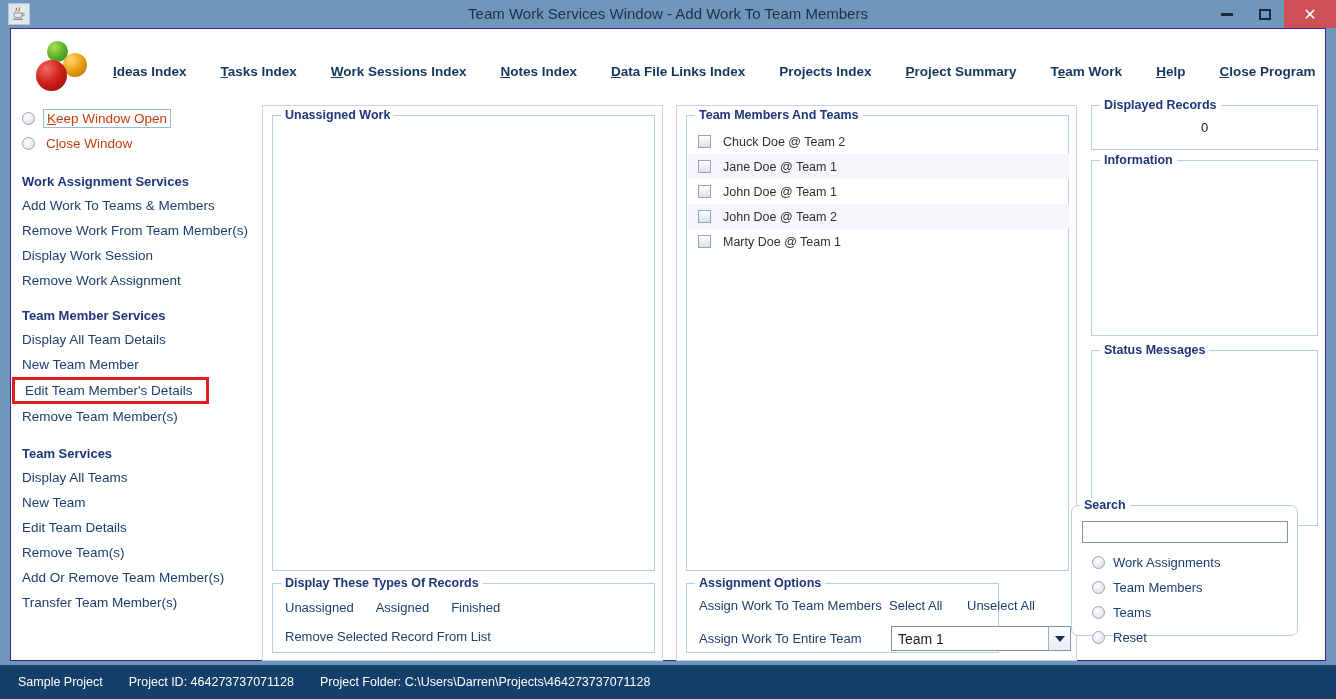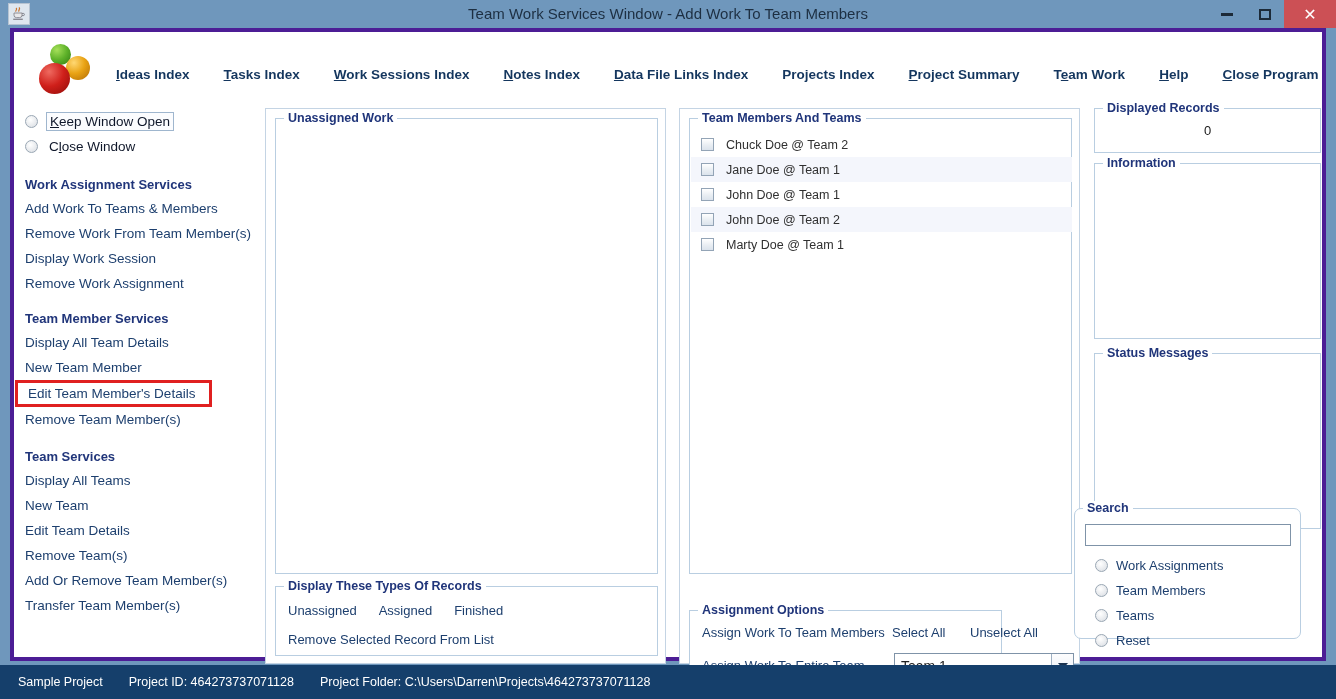--- a/index.html
+++ b/index.html
@@ -57,21 +57,21 @@
     font-size: 16px;
   }
   .minus { width: 12px; height: 3px; background: #1c2a38; }
   .maxsq { width: 12px; height: 11px; border: 2px solid #1c2a38; }
 
   
   .client {
     position: absolute; left: 10px; top: 28px;
     width: 1316px; height: 633px;
     background: #ffffff;
-    border: 4px solid #4c1d95;
+    border: 1px solid #4c1d95;
   }
 
   
   .logo {
     position: absolute; left: 32px; top: 38px;
     width: 70px; height: 58px;
   }
   .ball { position: absolute; border-radius: 50%; }
   .ball.green {
     left: 14px; top: 2px; width: 21px; height: 21px;
@@ -112,21 +112,21 @@
     margin-left: 8px;
   }
   .radio {
     width: 13px; height: 13px; border-radius: 50%;
     border: 1px solid #9aa7b4;
     background: radial-gradient(circle at 40% 35%, #ffffff 0%, #e3e6ea 70%, #cfd5db 100%);
     margin-right: 8px;
     flex: none;
   }
   .radio-label {
-    font-size: 13.5px; color: #0f172a;
+    font-size: 13.5px; color: #c2410c;
     padding: 1px 3px;
   }
   .radio-label.focused {
     border: 1px solid #9fb6ce;
     background: #fbfcfe;
   }
   .radio-label u { text-decoration: underline; }
 
   .side-group-title {
     font-size: 13px; font-weight: bold; color: #20357a;
@@ -380,21 +380,21 @@
               <div class="chk"></div>
               <span>John Doe @ Team 2</span>
             </div>
           <div class="list-row">
               <div class="chk"></div>
               <span>Marty Doe @ Team 1</span>
             </div>
         </div>
       </div>
 
-      <div class="group" style="left:9px; top:501px; width:313px; height:70px;padding-left:16px;">
+      <div class="group" style="left:9px; top:477px; width:313px; height:70px;padding-left:16px;">
         <div class="group-title">Assignment Options</div>
 
         <div class="assign-row" style="left:12px; top:14px;">
           <div class="opt-link" style="width:190px;">Assign Work To Team Members</div>
           <div class="opt-link" style="width:78px;">Select All</div>
           <div class="opt-link">Unselect All</div>
         </div>
 
         <div class="assign-row" style="left:12px; top:42px;">
           <div class="opt-link" style="width:192px;">Assign Work To Entire Team</div>

